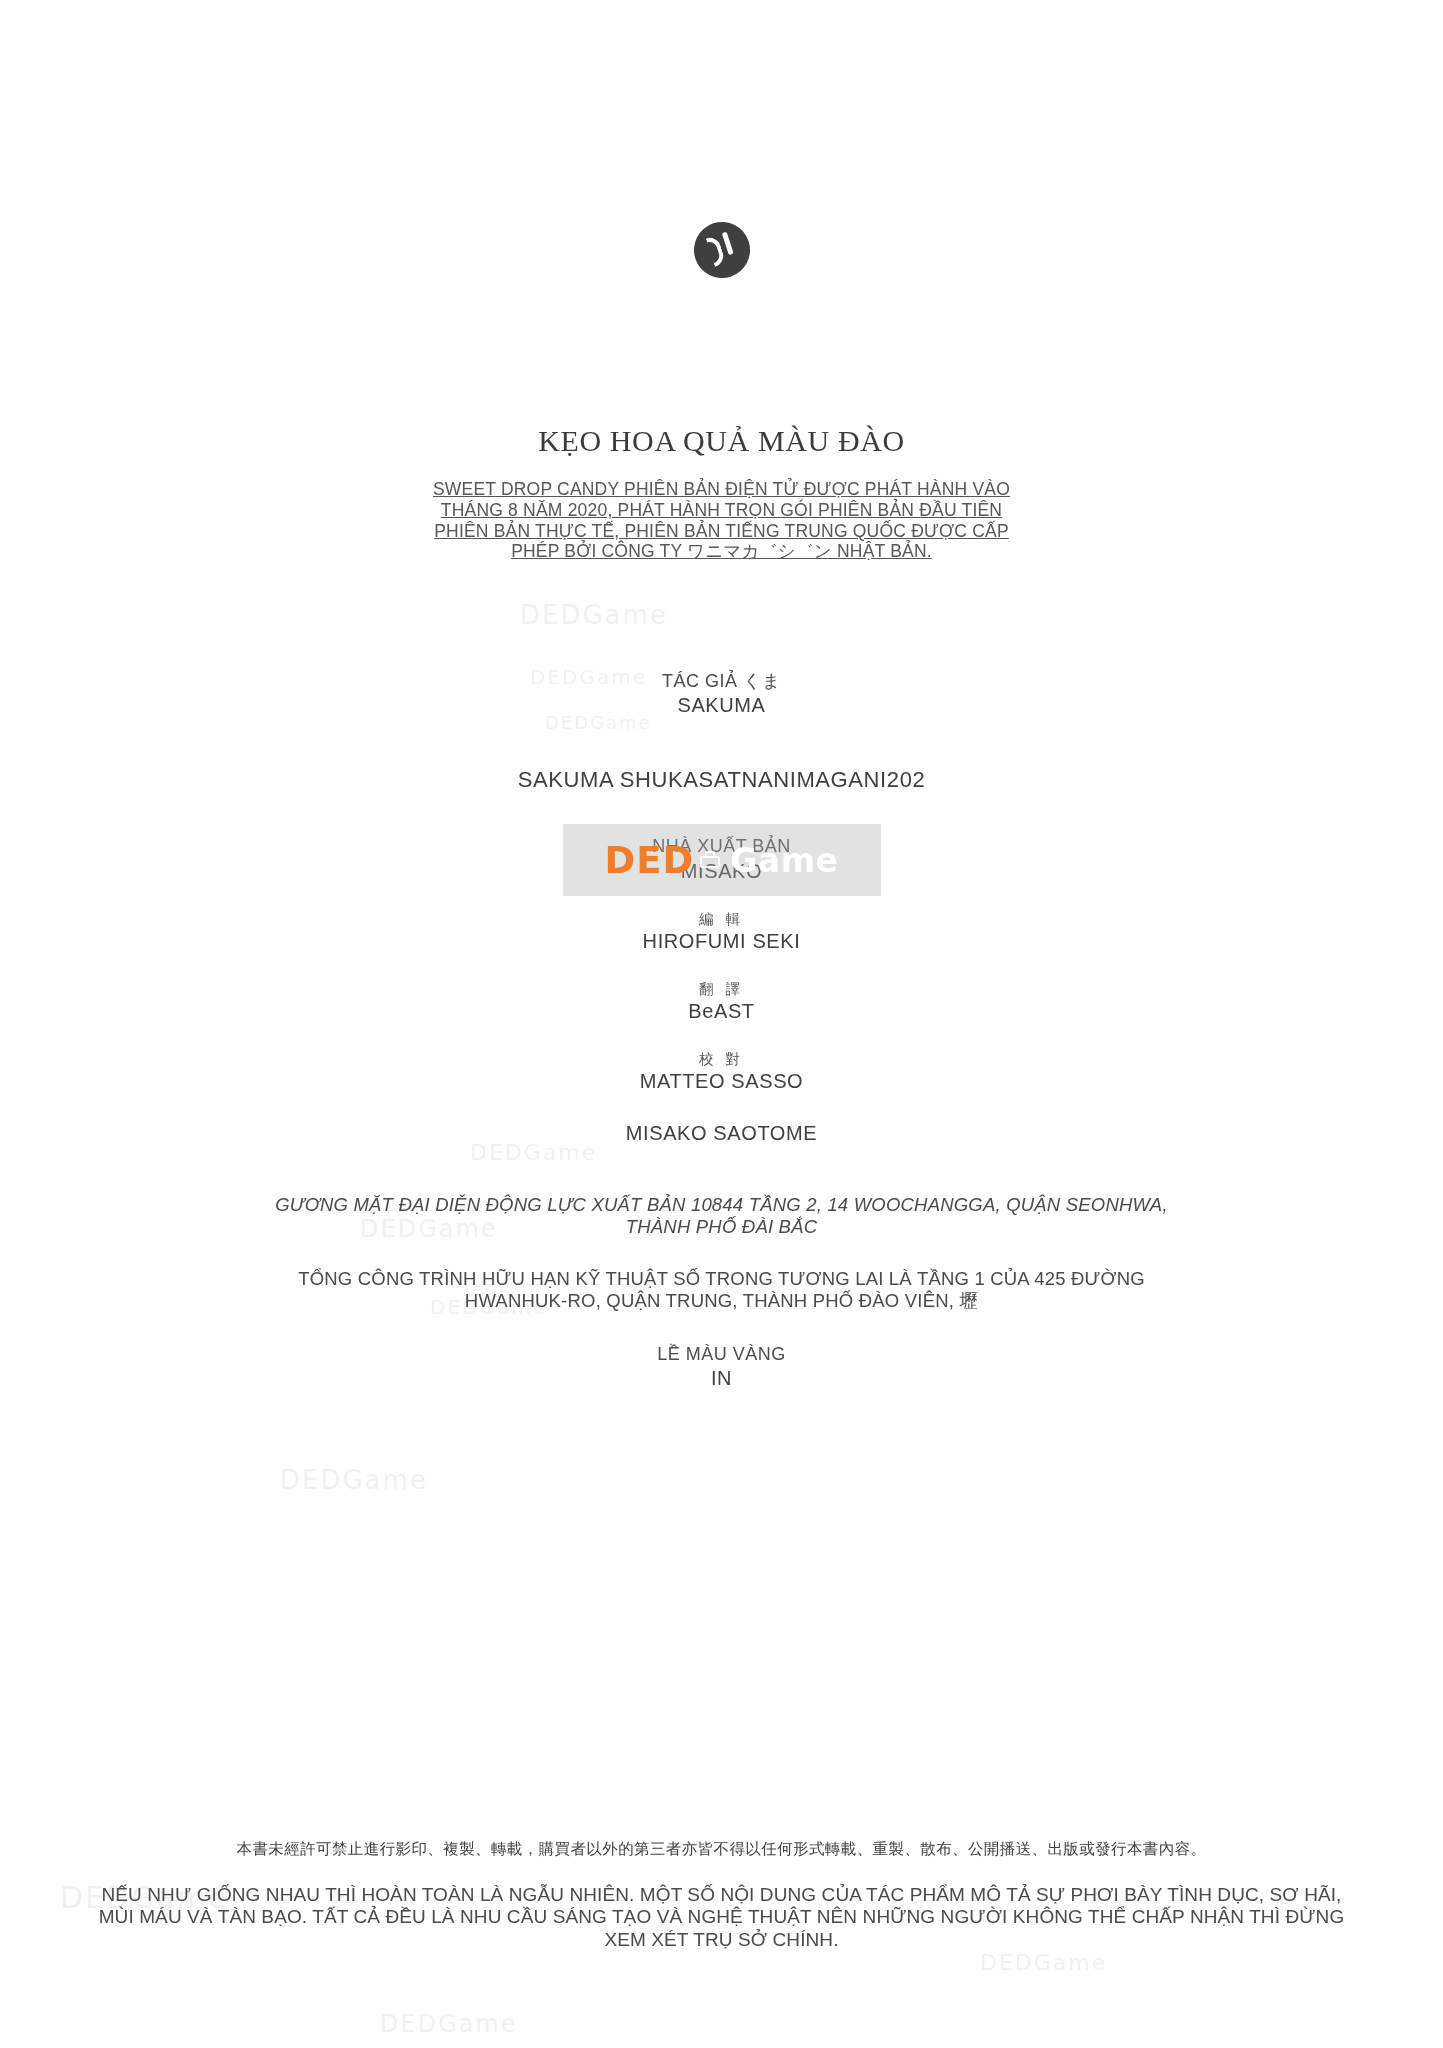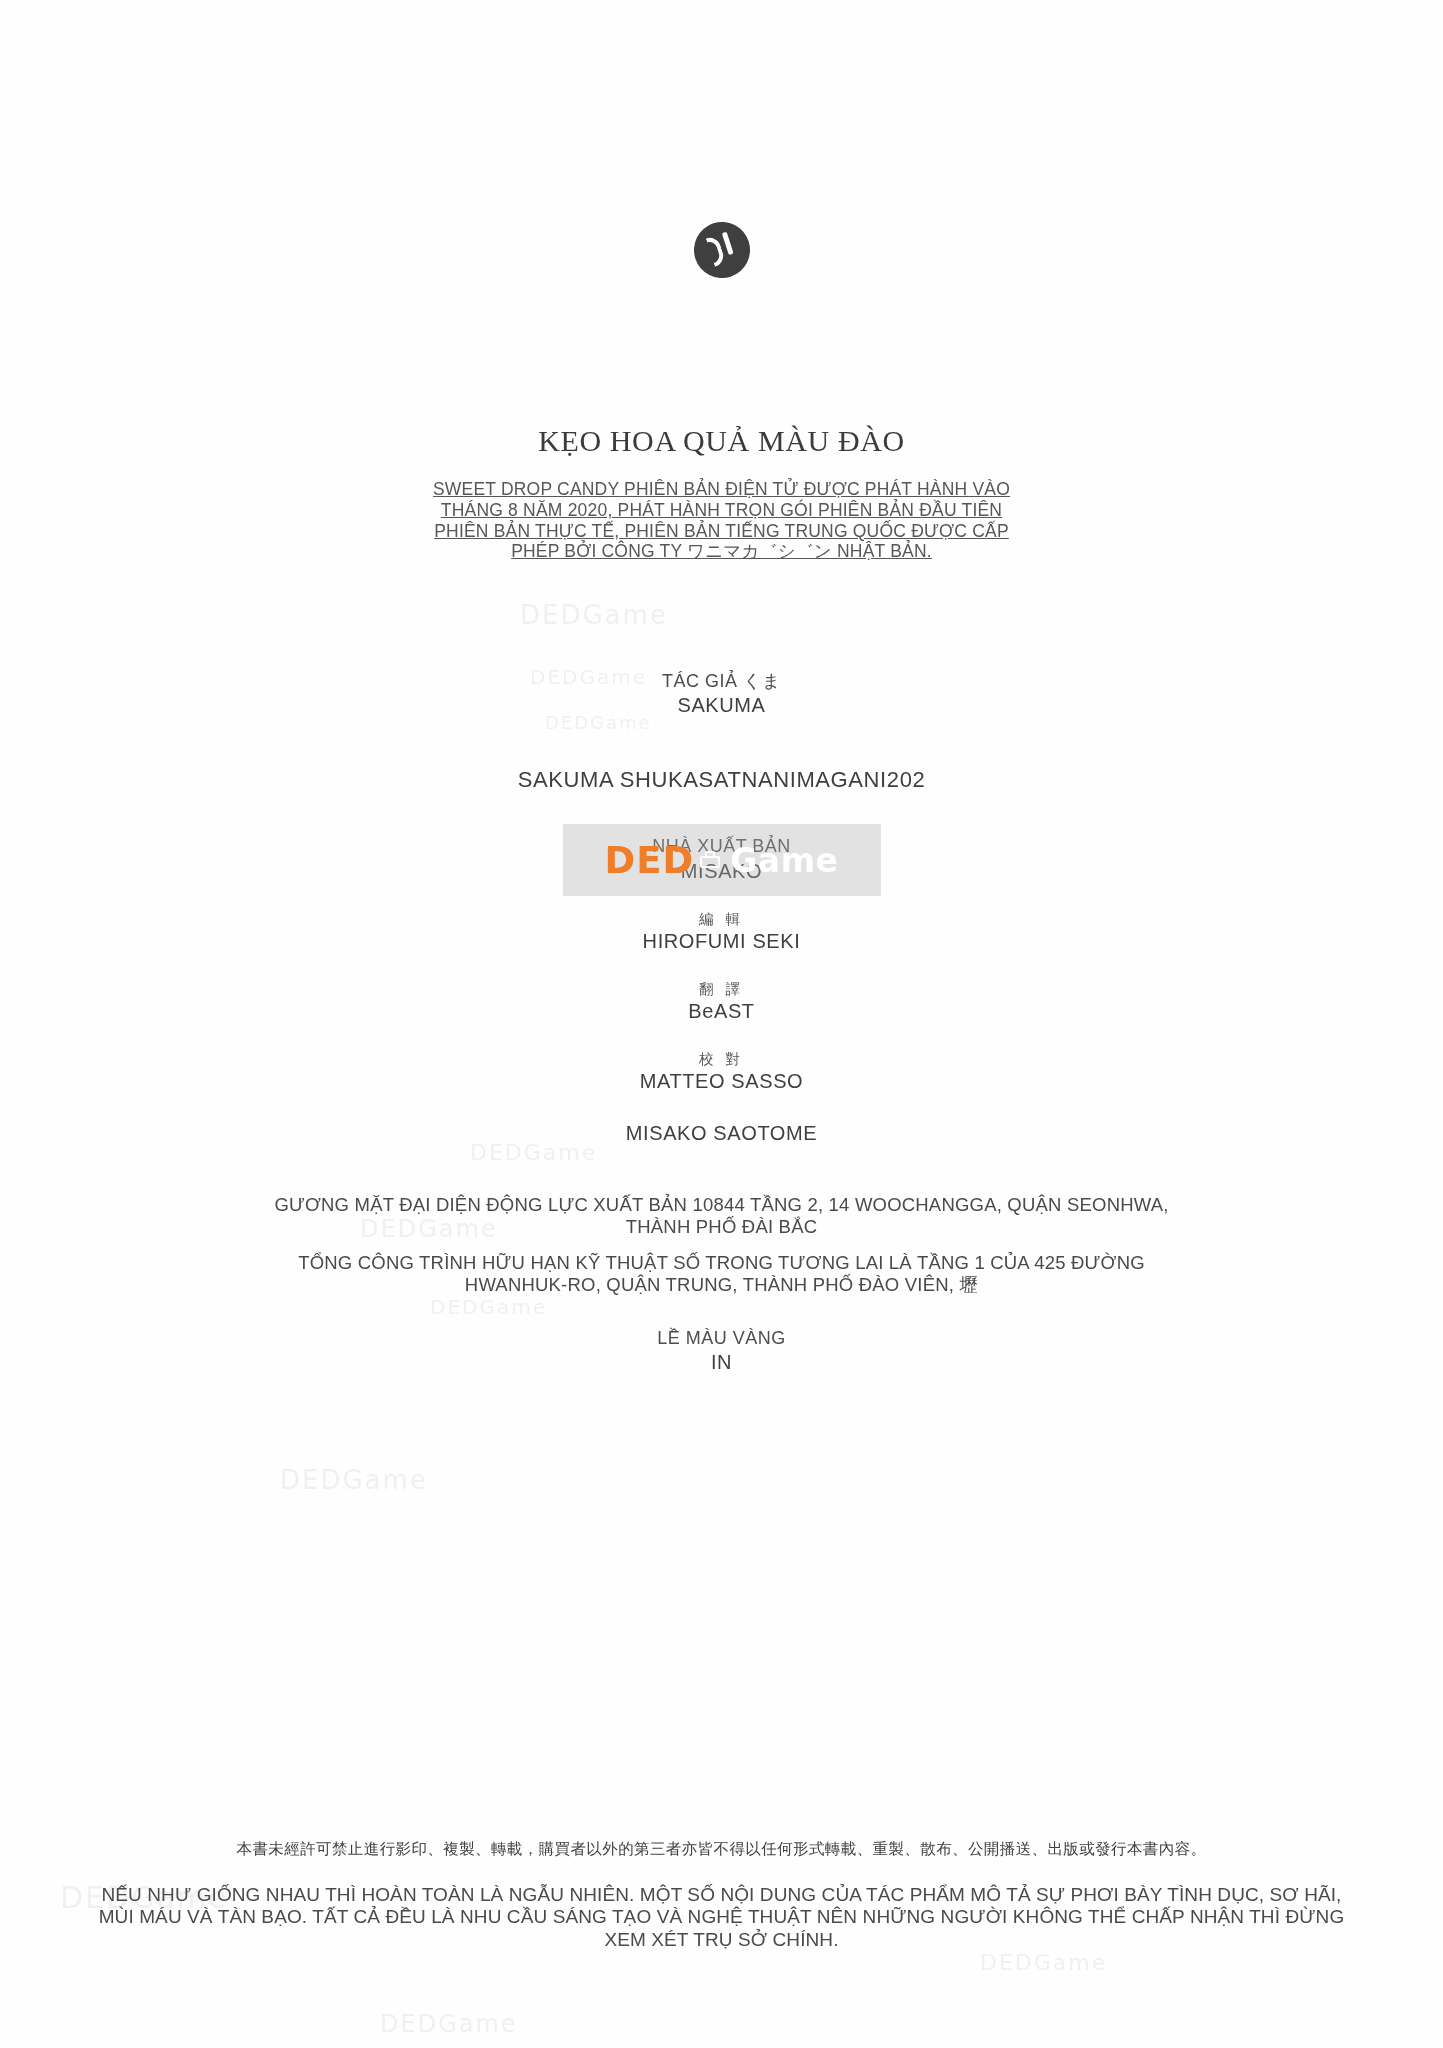--- a/index.html
+++ b/index.html
@@ -280,21 +280,21 @@
       <p class="credit-role cjk">校 對</p>
       <p class="credit-name">MATTEO SASSO</p>
     </div>
 
     <div class="block">
       <p class="credit-name">MISAKO SAOTOME</p>
     </div>
 
     <div class="gap-sm"></div>
 
-    <p class="addr" style="margin-bottom:14px;">GƯƠNG MẶT ĐẠI DIỆN ĐỘNG LỰC XUẤT BẢN 10844 TẦNG 2, 14 WOOCHANGGA, QUẬN SEONHWA, THÀNH PHỐ ĐÀI BẮC</p>
+    <p class="addr" style="margin-bottom:30px;font-style:italic;">GƯƠNG MẶT ĐẠI DIỆN ĐỘNG LỰC XUẤT BẢN 10844 TẦNG 2, 14 WOOCHANGGA, QUẬN SEONHWA, THÀNH PHỐ ĐÀI BẮC</p>
 
     <p class="addr" style="margin-bottom:30px;">TỔNG CÔNG TRÌNH HỮU HẠN KỸ THUẬT SỐ TRONG TƯƠNG LAI LÀ TẦNG 1 CỦA 425 ĐƯỜNG HWANHUK-RO, QUẬN TRUNG, THÀNH PHỐ ĐÀO VIÊN, 壢</p>
 
     <div class="block">
       <p class="credit-role">LỀ MÀU VÀNG</p>
       <p class="credit-name">IN</p>
     </div>
 
   </div>
 

